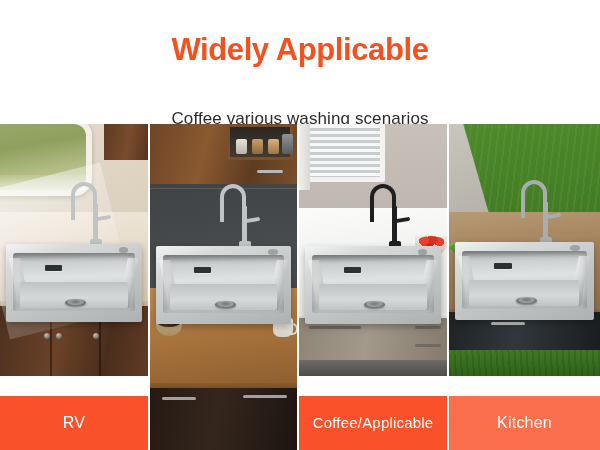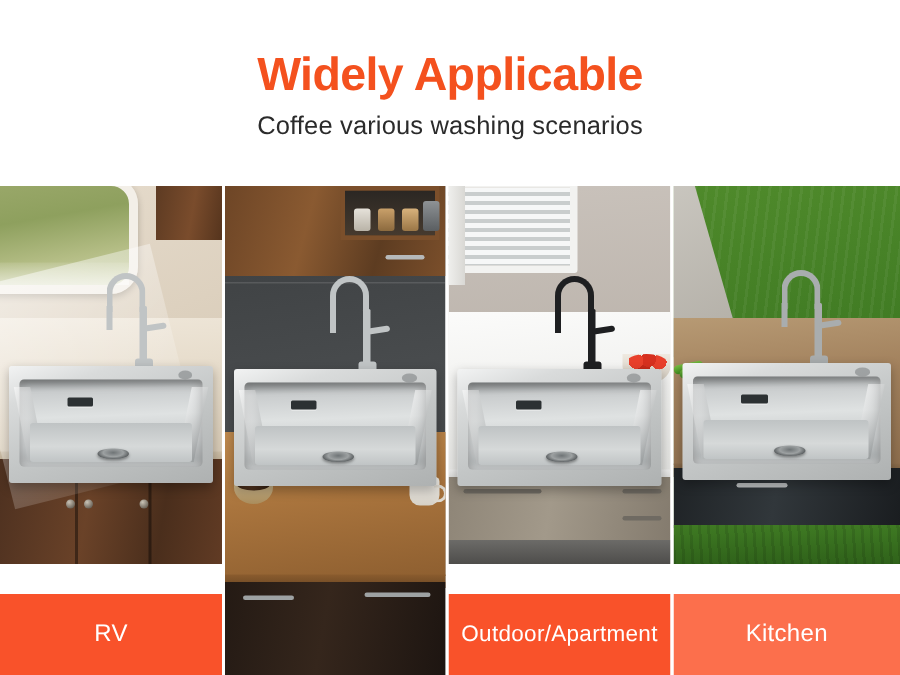--- a/index.html
+++ b/index.html
@@ -28,20 +28,21 @@
     left: 0; top: 0;
     width: 600px;
     height: 124px;
     background: #ffffff;
     display: flex;
     flex-direction: column;
     align-items: center;
     justify-content: flex-start;
     padding-top: 34px;
     box-sizing: border-box;
+    gap: 35px;
   }
   .headline {
     font-size: 31px;
     font-weight: bold;
     color: #f4511e;
     letter-spacing: -0.4px;
     line-height: 1.05;
     white-space: nowrap;
   }
   .subhead {
@@ -646,23 +647,23 @@
               <div class="corner-l"></div>
               <div class="corner-r"></div>
               <div class="basin-floor"></div>
               <div class="overflow-slot"></div>
               <div class="drain"></div>
             </div>
           </div>
         </div>
       </div>
       <div class="label dark two">
-        <span>Outdoor/</span>
+        <span>Coffee/</span>
           <br>
-        <span>Apartment</span>
+        <span>Applicable</span>
       </div>
     </div>
 
     <div class="panel p4">
       <div class="scene">
         <div class="od-lawn"></div>
         <div class="od-paving"></div>
         <div class="od-stone">
           <div class="od-peppers">
             <span class="od-pepper" style="left:0;top:0;transform:rotate(-12deg)"></span>

